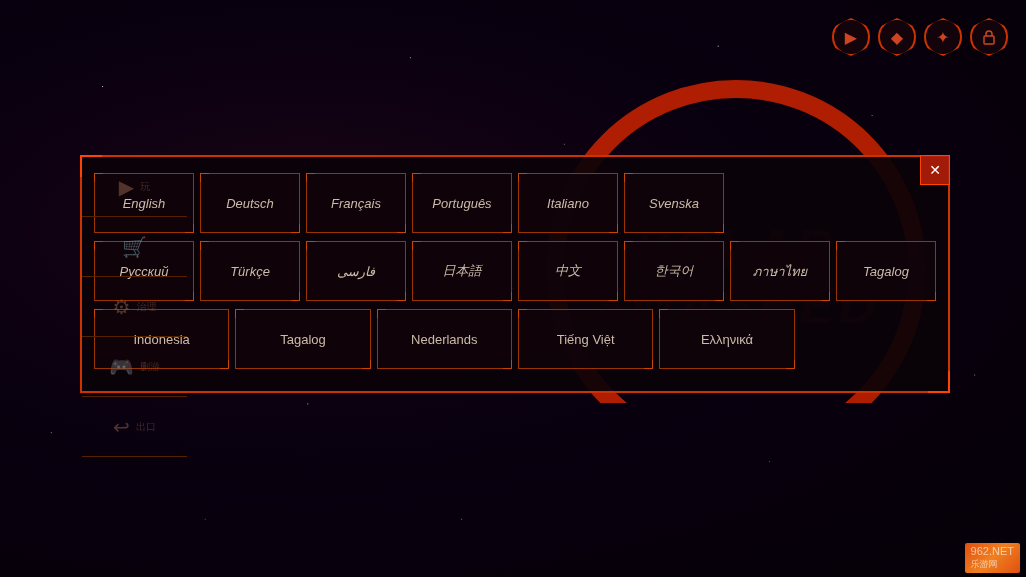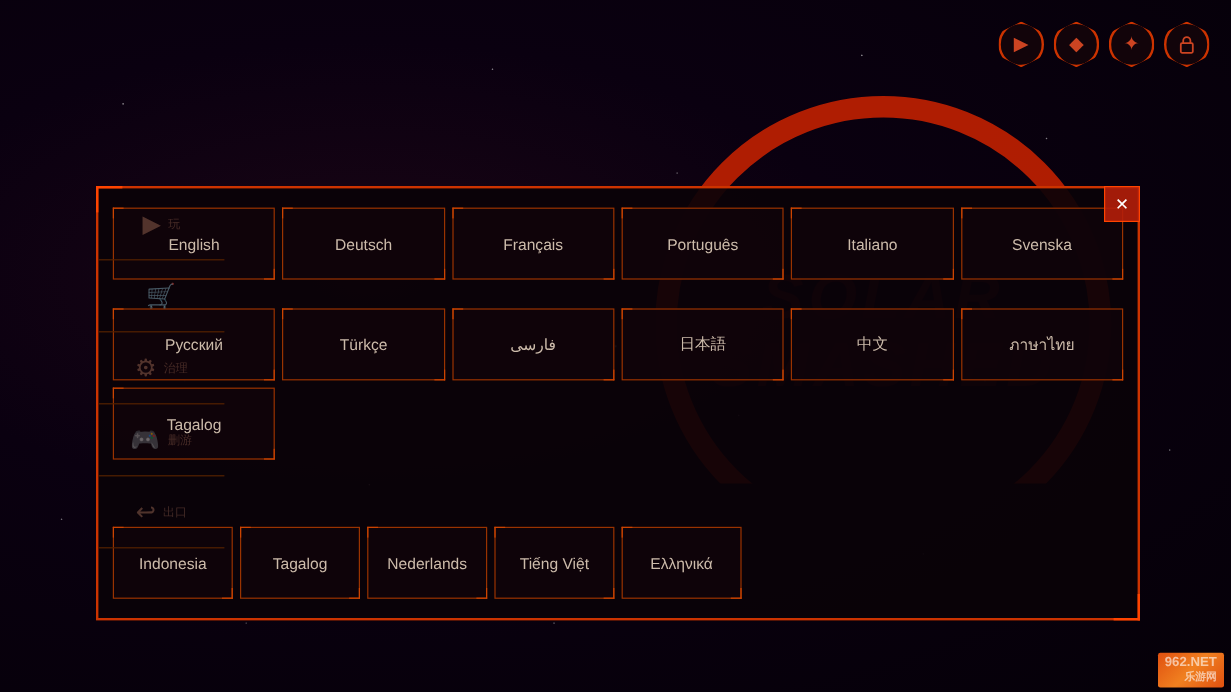--- a/index.html
+++ b/index.html
@@ -142,23 +142,24 @@
       display: flex;
       align-items: center;
       justify-content: center;
       cursor: pointer;
       z-index: 10;
     }
 
     
     .lang-grid {
       display: grid;
-      grid-template-columns: repeat(6, 1fr);
+      grid-template-columns: repeat(8, 1fr);
       gap: 6px;
       padding: 8px 4px;
+      font-style: italic;
     }
 
     .lang-btn {
       background: rgba(15, 3, 10, 0.9);
       border: 1.5px solid #993300;
       color: #ccbbaa;
       font-size: 13px;
       padding: 16px 6px;
       text-align: center;
       cursor: pointer;
@@ -184,38 +185,36 @@
       position: absolute;
       bottom: -1px; right: -1px;
       width: 8px; height: 8px;
       border-bottom: 1.5px solid #cc4400;
       border-right: 1.5px solid #cc4400;
     }
 
     
     .lang-grid-row3 {
       display: grid;
-      grid-template-columns: repeat(8, 1fr);
+      grid-template-columns: repeat(6, 1fr);
       gap: 6px;
       padding: 0 4px 8px;
-      margin-top: 48px;
     }
 
     
     .watermark {
       position: absolute;
       bottom: 4px;
       right: 6px;
       font-size: 11px;
       color: rgba(255,255,255,0.6);
       background: linear-gradient(135deg, #e05010 0%, #f08020 50%, #e05010 100%);
       padding: 2px 6px;
       border-radius: 2px;
-      font-weight: bold;
-      text-align: right;
+      font-weight: normal;
     }
 
     
     .side-icons {
       position: absolute;
       left: 82px;
       top: 157px;
       width: 105px;
       display: flex;
       flex-direction: column;
@@ -307,35 +306,38 @@
       <span>Português</span>
     </div>
     <div class="lang-btn">
       <span>Italiano</span>
     </div>
     <div class="lang-btn">
       <span>Svenska</span>
     </div>
   </div>
 
-  <div class="lang-grid" style="padding-top:0;margin-top:16px;">
+  <div class="lang-grid" style="padding-top:0;">
     <div class="lang-btn">
       <span>Русский</span>
     </div>
     <div class="lang-btn">
       <span>Türkçe</span>
     </div>
     <div class="lang-btn">
       <span dir="rtl">فارسی‎</span>
     </div>
     <div class="lang-btn">
       <span>日本語</span>
     </div>
     <div class="lang-btn">
       <span>中文</span>
+    </div>
+    <div class="lang-btn">
+      <span>한국어</span>
     </div>
     <div class="lang-btn">
       <span>ภาษาไทย</span>
     </div>
     <div class="lang-btn">
       <span>Tagalog</span>
     </div>
   </div>
 
   <div class="lang-grid-row3">

